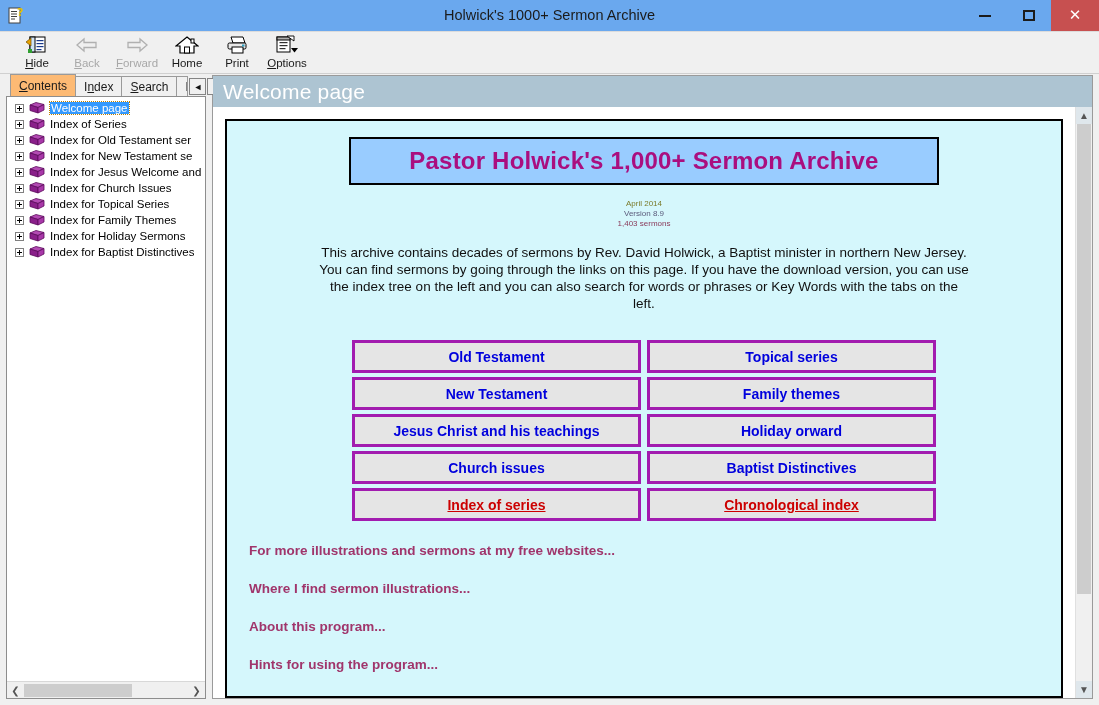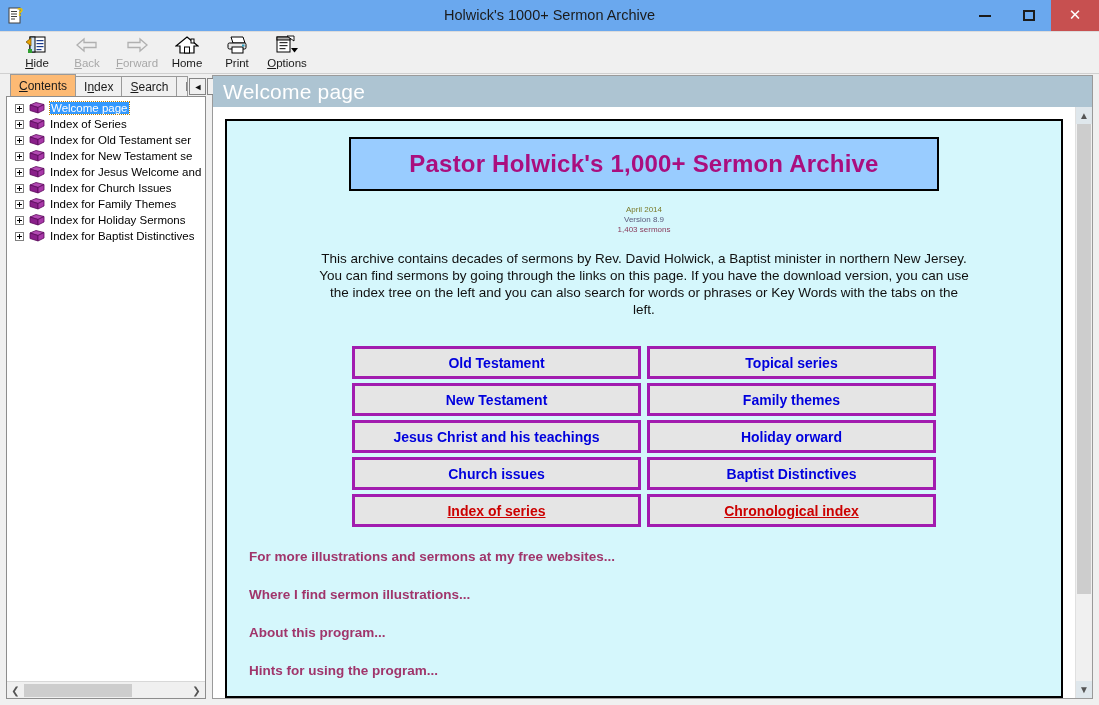--- a/index.html
+++ b/index.html
@@ -190,21 +190,21 @@
     background: #d5f7fc;
     border: 2px solid #000000;
     height: 100%;
     padding: 16px 0 0 0;
     overflow: hidden;
   }
 
   
   .banner {
     margin: 0 auto;
-    width: 590px; height: 54px;
+    width: 590px; height: 48px;
     background: #99ccff;
     border: 2px solid #000000;
     display: flex; align-items: center; justify-content: center;
   }
   .banner-title {
     font-size: 24px; font-weight: bold; color: #aa0e7f;
     letter-spacing: 0.2px;
   }
   .verinfo { text-align: center; margin-top: 14px; line-height: 10px; }
   .verinfo div { font-size: 8px; }
@@ -434,20 +434,29 @@
               <span class="tnode-lbl">Index for Jesus Welcome and h</span>
             </div>
             <div class="tnode">
               <span class="plusbox"></span>
               <span class="bookicon"><svg width="16" height="13" viewBox="0 0 16 13">
                   <polygon points="1,3 7,0.5 15,2.5 9,5.5" fill="#b34ab3" stroke="#5a0a5a" stroke-width="0.8"></polygon>
                   <polygon points="1,3 9,5.5 9,11 1,8.5" fill="#8a1f8a" stroke="#5a0a5a" stroke-width="0.8"></polygon>
                   <polygon points="9,5.5 15,2.5 15,8 9,11" fill="#a838a8" stroke="#5a0a5a" stroke-width="0.8"></polygon>
                 </svg></span>
               <span class="tnode-lbl">Index for Church Issues</span>
+            </div>
+            <div class="tnode">
+              <span class="plusbox"></span>
+              <span class="bookicon"><svg width="16" height="13" viewBox="0 0 16 13">
+                  <polygon points="1,3 7,0.5 15,2.5 9,5.5" fill="#b34ab3" stroke="#5a0a5a" stroke-width="0.8"></polygon>
+                  <polygon points="1,3 9,5.5 9,11 1,8.5" fill="#8a1f8a" stroke="#5a0a5a" stroke-width="0.8"></polygon>
+                  <polygon points="9,5.5 15,2.5 15,8 9,11" fill="#a838a8" stroke="#5a0a5a" stroke-width="0.8"></polygon>
+                </svg></span>
+              <span class="tnode-lbl">Index for Topical Series</span>
             </div>
             <div class="tnode">
               <span class="plusbox"></span>
               <span class="bookicon"><svg width="16" height="13" viewBox="0 0 16 13">
                   <polygon points="1,3 7,0.5 15,2.5 9,5.5" fill="#b34ab3" stroke="#5a0a5a" stroke-width="0.8"></polygon>
                   <polygon points="1,3 9,5.5 9,11 1,8.5" fill="#8a1f8a" stroke="#5a0a5a" stroke-width="0.8"></polygon>
                   <polygon points="9,5.5 15,2.5 15,8 9,11" fill="#a838a8" stroke="#5a0a5a" stroke-width="0.8"></polygon>
                 </svg></span>
               <span class="tnode-lbl">Index for Family Themes</span>
             </div>

